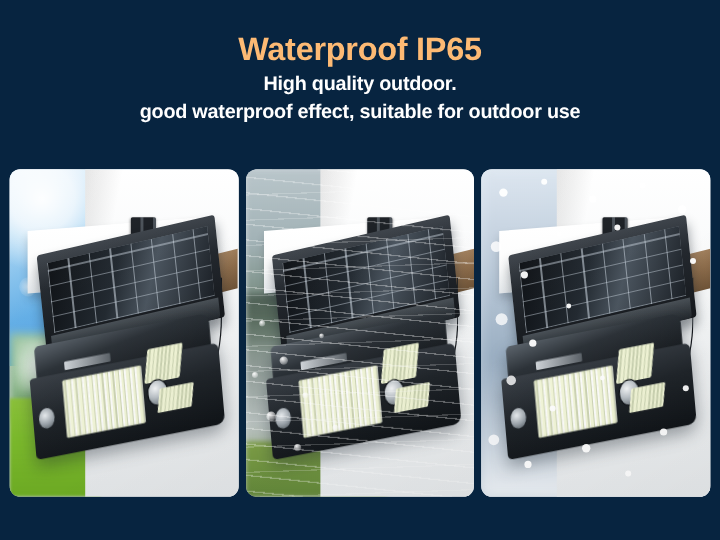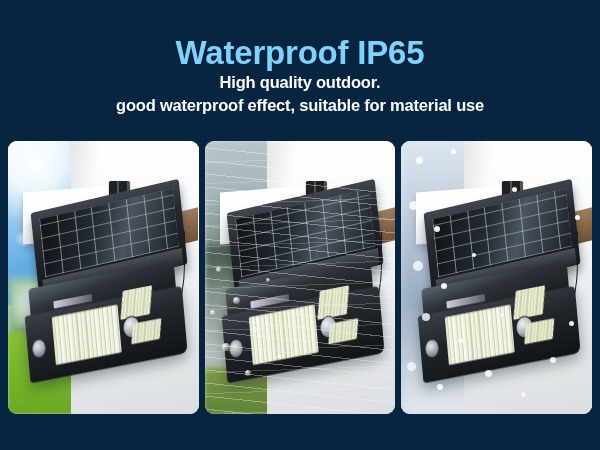--- a/index.html
+++ b/index.html
@@ -28,26 +28,26 @@
     position: absolute;
     top: 0;
     left: 0;
     width: 600px;
     height: 132px;
     text-align: center;
     padding-top: 26px;
     box-sizing: border-box;
   }
   .title {
-    font-size: 33px;
+    font-size: 27px;
     font-weight: bold;
-    color: #7dd3fc;
+    color: #fdba74;
     letter-spacing: -0.2px;
     line-height: 30px;
-    margin: 12px 0 3px 0;
+    margin: 0 0 3px 0;
   }
   .subtitle-line {
     font-size: 16.5px;
     font-weight: bold;
     color: #FFFFFF;
     line-height: 23px;
     letter-spacing: -0.2px;
   }
 
   
@@ -375,21 +375,21 @@
   }
 </style>
 </head>
 <body>
 
 <div class="banner">
 
   <div class="header">
     <div class="title">Waterproof IP65</div>
     <div class="subtitle-line">High quality outdoor.</div>
-    <div class="subtitle-line">good waterproof effect, suitable for material use</div>
+    <div class="subtitle-line">good waterproof effect, suitable for outdoor use</div>
   </div>
 
   <div class="panels">
 
     <div class="panel">
       <div class="scene">
         <div class="sky"></div>
         <div class="sun-glow"></div>
         <div class="flare a"></div>
         <div class="flare b"></div>

